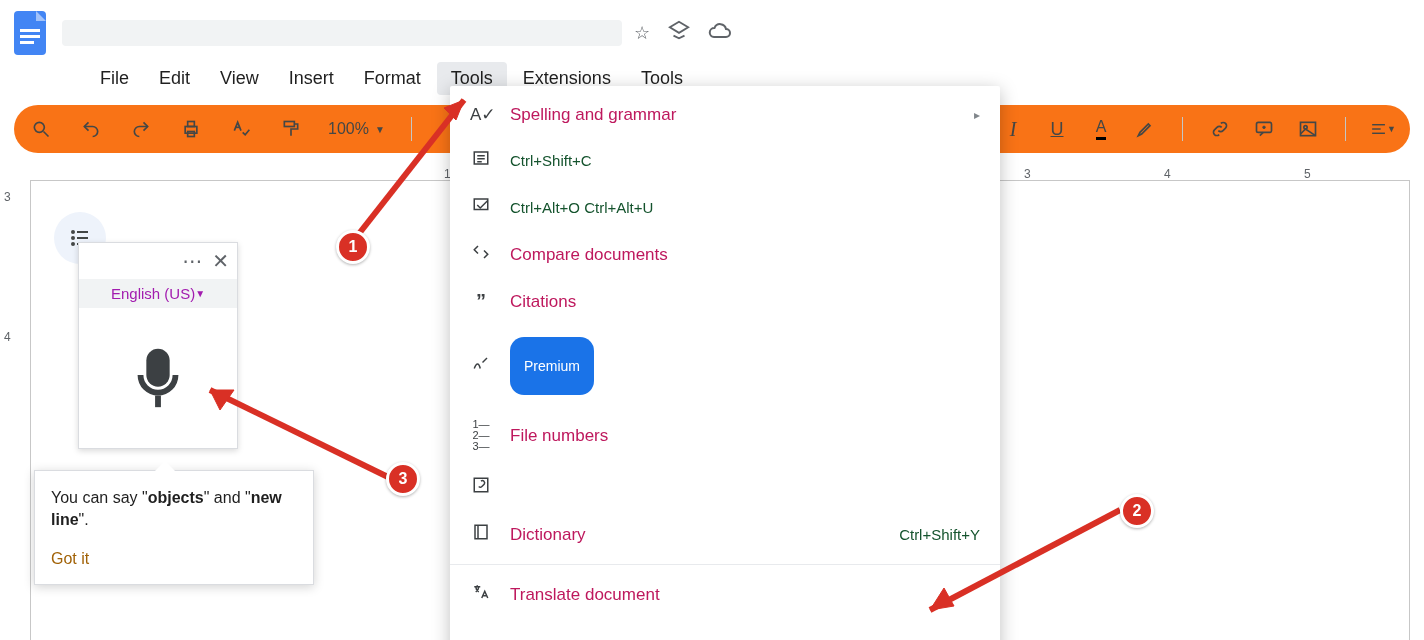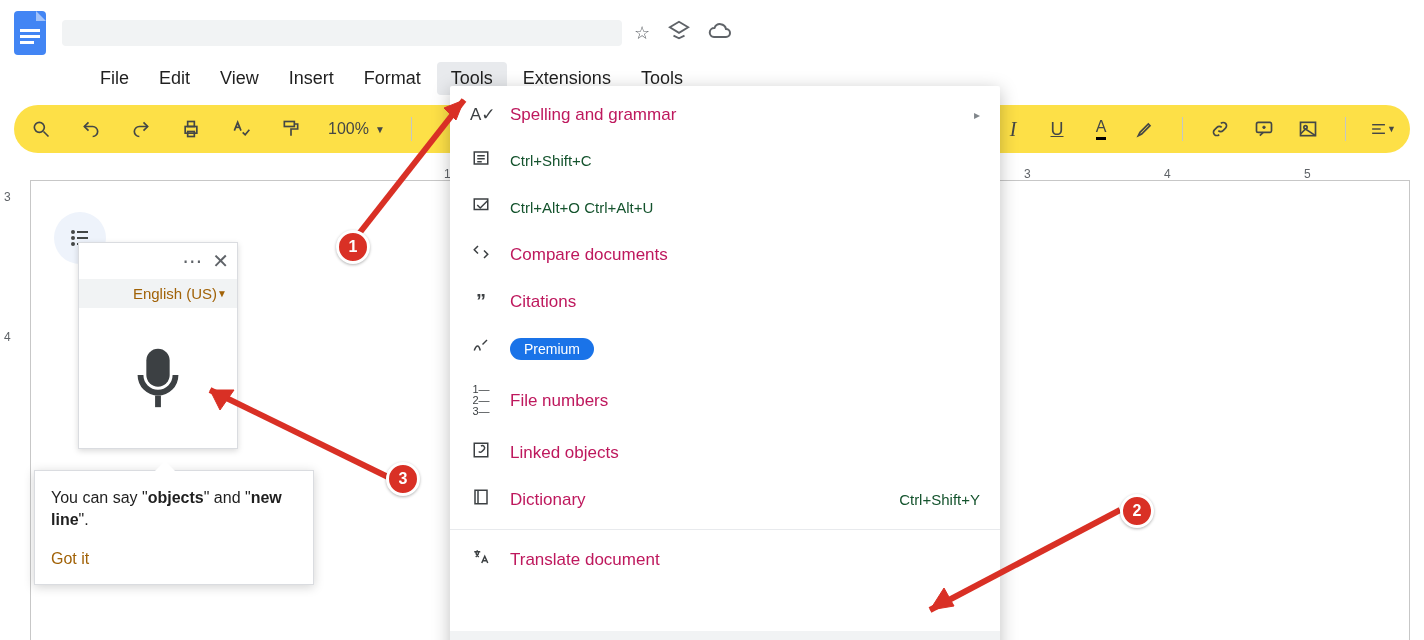--- a/index.html
+++ b/index.html
@@ -49,21 +49,21 @@
   .menubar .mi {
     padding: 6px 14px;
     border-radius: 4px;
     cursor: pointer;
   }
   .menubar .mi.active { background:#e8eaed; }
 
   
   .toolbar-wrap {
     margin: 10px 14px 0 14px;
-    background:#fde047;
+    background:#f97316;
     border-radius: 28px;
     height: 48px;
     display:flex;
     align-items:center;
     padding: 0 14px;
     gap: 24px;
     color:#444746;
     position: relative;
     z-index: 1;
   }
@@ -122,22 +122,22 @@
     border:1px solid #dadce0;
     box-shadow:0 2px 6px rgba(0,0,0,.15);
     z-index:4;
   }
   .vp-top { display:flex; justify-content:flex-end; gap:10px; padding:6px 8px; color:#5f6368;}
   .vp-more, .vp-close { cursor:pointer; font-size:20px;}
   .vp-lang {
     background:#f1f3f4;
     padding:6px 10px;
     font-size:15px;
-    color:#a16207;
-    display:flex;justify-content:flex-end;align-items:center;
+    color:#a21caf;
+    display:flex;justify-content:center;align-items:center;
     cursor:pointer;
   }
   .vp-mic { height:140px; display:flex;align-items:center;justify-content:center; }
   .vp-mic svg { width:70px; height:70px; fill:#3c4043; }
 
   
   .vt-tip {
     position:absolute;
     left: 34px; top: 470px;
     width: 280px;
@@ -180,21 +180,21 @@
     position:relative;
   }
   .tm-item.hover { background:#f1f3f4;margin-top:48px; }
   .tm-item .ico { width:22px; text-align:center; color:#3c4043; }
   .tm-item .lbl { flex:1; color:#be185d;}
   .tm-item .sc  { color:#14532d; font-size:15px; white-space:nowrap;}
   .tm-item .sub { color:#80868b; font-size:12px;}
   .tm-sep { height:1px; background:#e8eaed; margin:6px 0; }
   .premium-badge {
     background:#1a73e8; color:#fff; font-size:14px;
-    padding:3px 14px; border-radius:14px; font-weight:500;
+    padding:21px 14px; border-radius:14px; font-weight:500;
   }
 
   
   .callout-badge {
     position:absolute;
     width:34px;height:34px;
     background:#d93025;
     border:3px solid #fff;
     border-radius:50%;
     color:#fff;
@@ -434,21 +434,20 @@
   </div>
   <div class="tm-item">
     <span class="ico" style="font-size:11px;line-height:1;">1—<br>2—<br>3—</span>
     <span class="lbl">File numbers</span>
   </div>
   <div class="tm-item">
     <span class="ico"><svg width="18" height="18" viewBox="0 0 24 24" fill="none" stroke="#3c4043" stroke-width="2">
           <rect x="3" y="3" width="18" height="18"></rect>
           <path d="M9 14a3 3 0 0 0 4.2 0l3-3A3 3 0 0 0 12 6.8"></path>
         </svg></span>
-    <span class="lbl">Linked objects</span>
   </div>
   <div class="tm-item">
     <span class="ico"><svg width="18" height="18" viewBox="0 0 24 24" fill="none" stroke="#3c4043" stroke-width="2">
           <rect x="4" y="3" width="16" height="18"></rect>
           <line x1="8" y1="3" x2="8" y2="21"></line>
         </svg></span>
     <span class="lbl">Dictionary</span>
     <span class="sc">Ctrl+Shift+Y</span>
   </div>
   <div class="tm-sep"></div>

